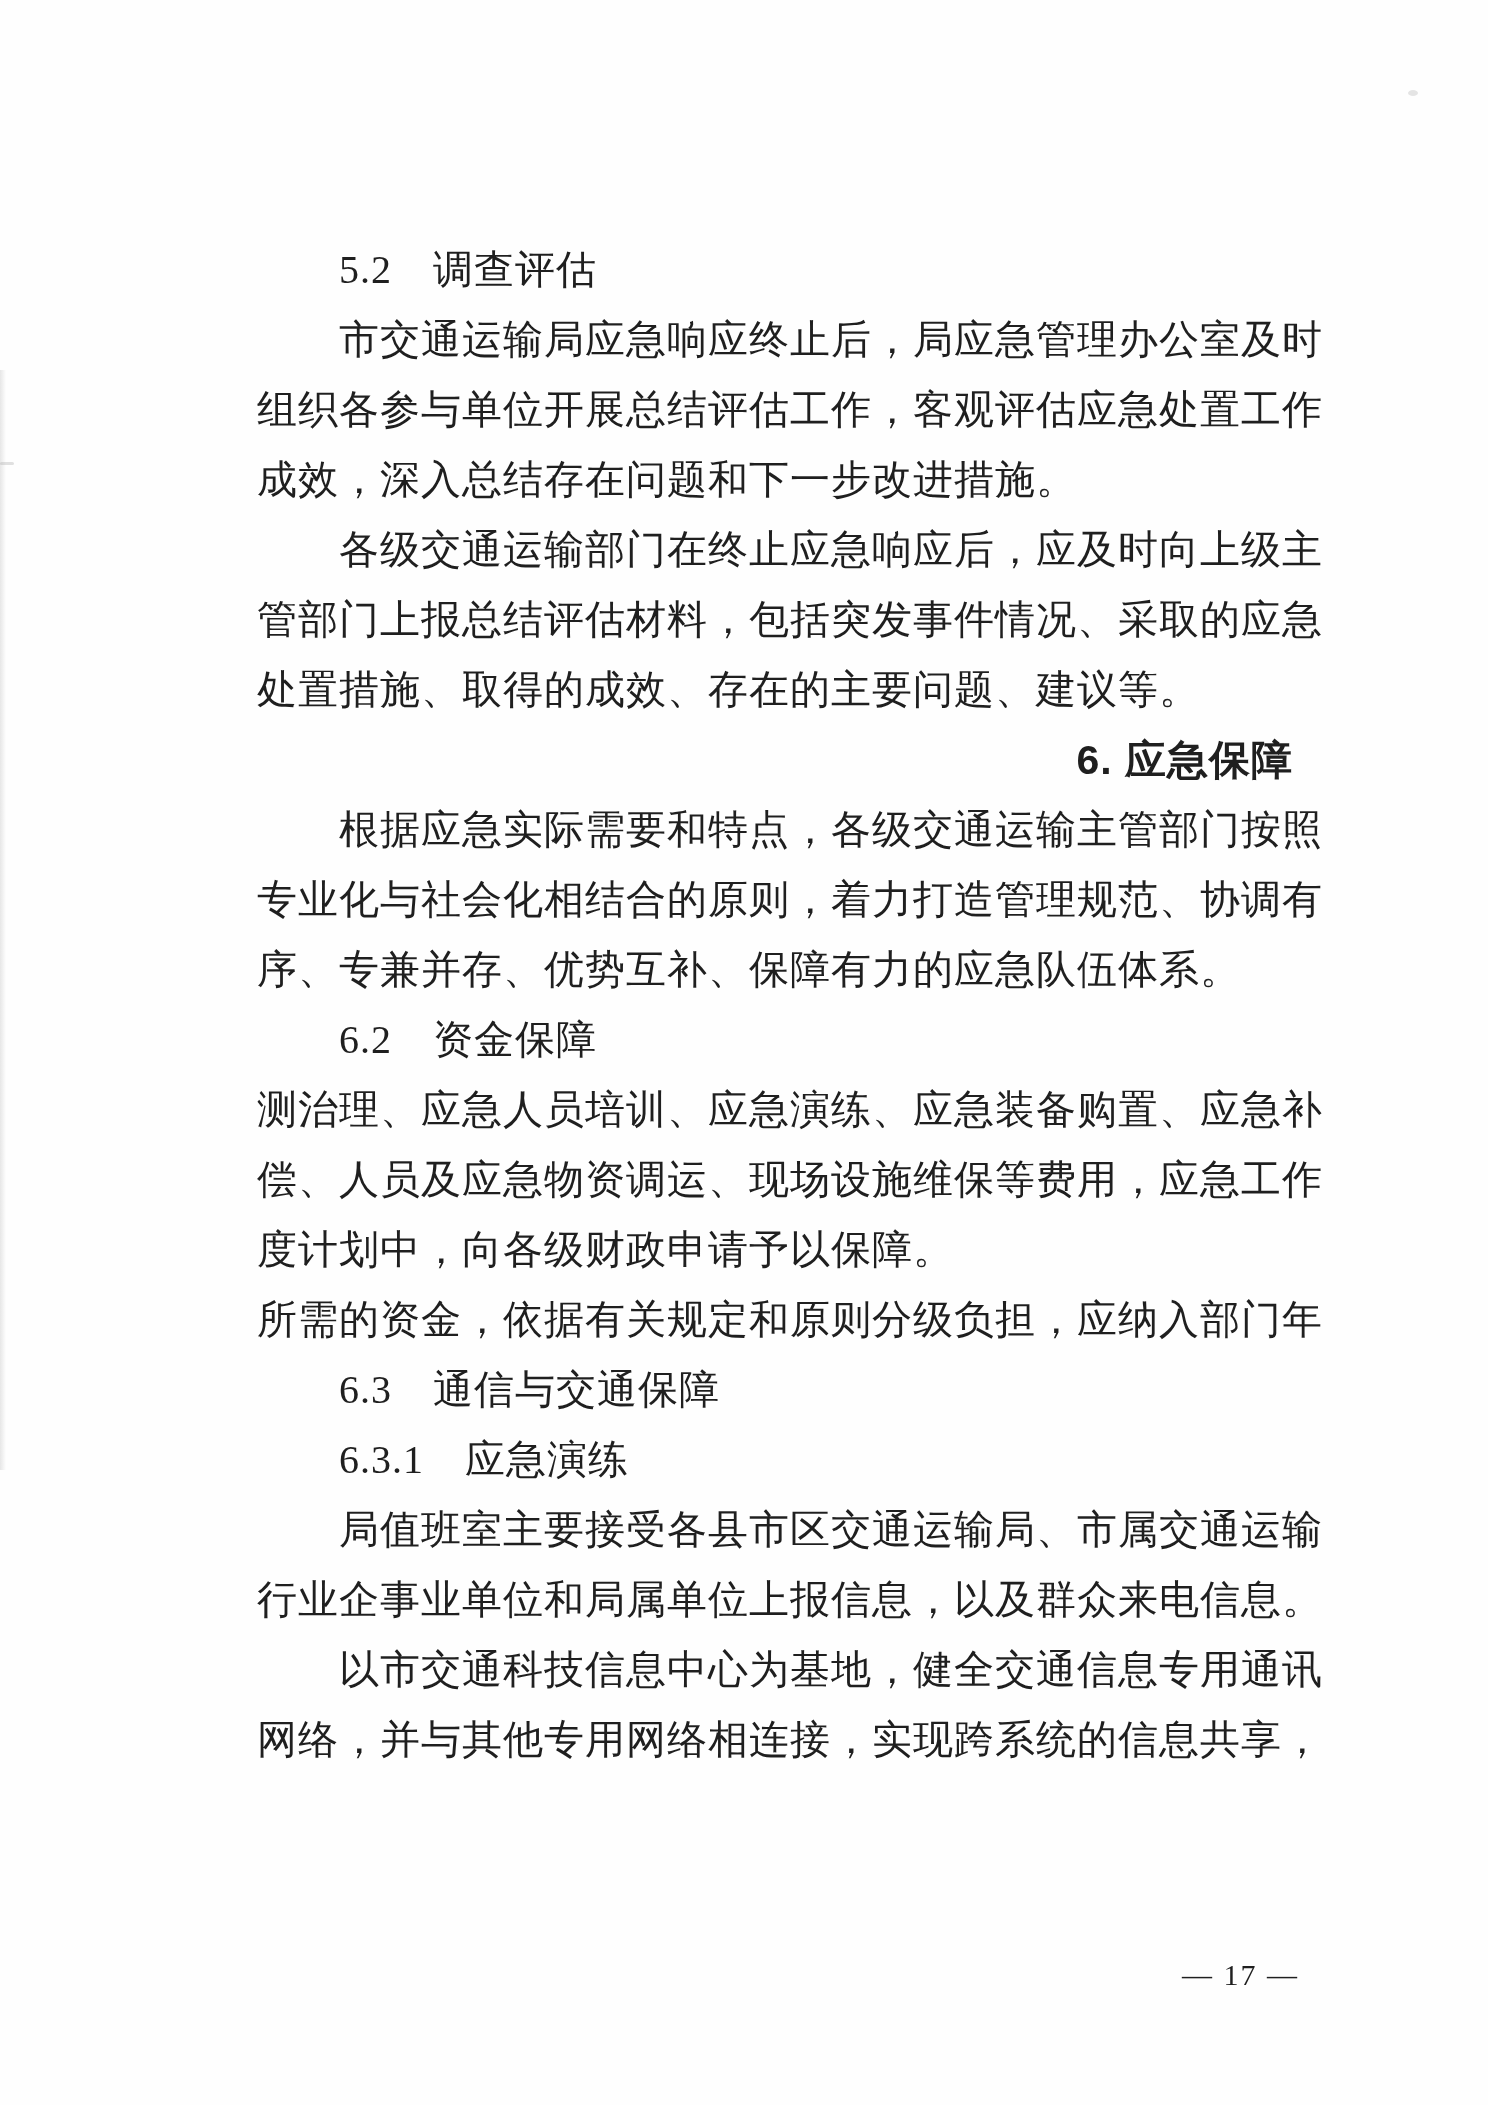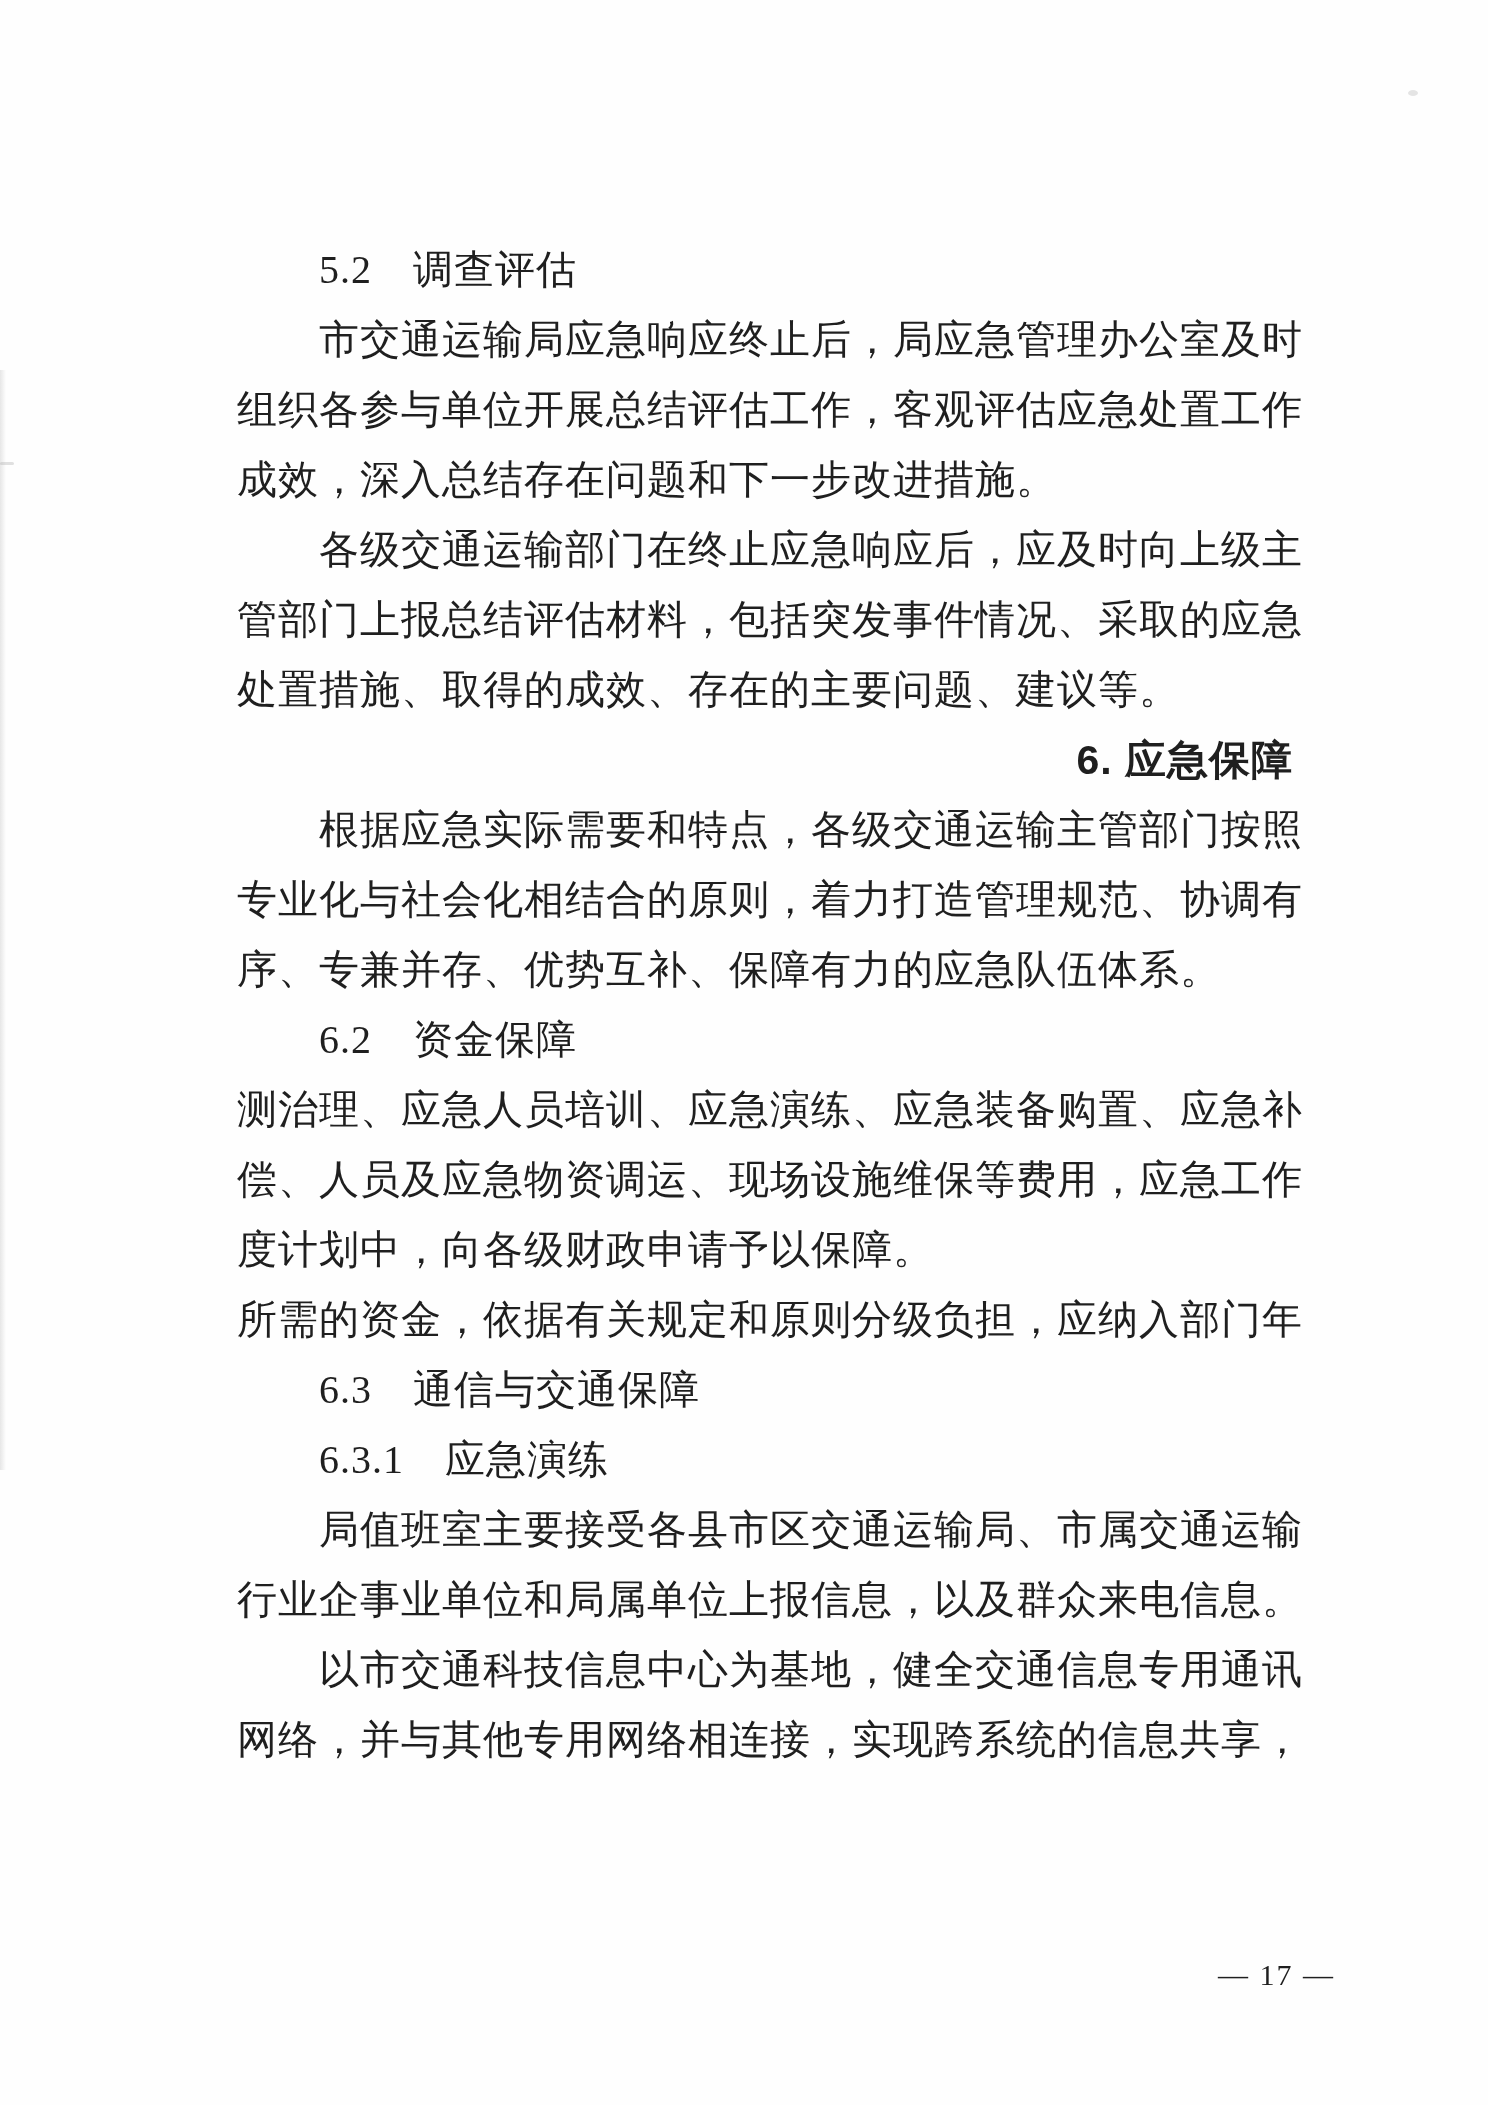--- a/index.html
+++ b/index.html
@@ -53,20 +53,21 @@
     width: 1056px;
   }
   .line {
     height: 70px;
     line-height: 70px;
     font-size: 40px;
     letter-spacing: 1px;
     color: var(--text-color, #1c1c1c);
     white-space: pre;
     font-family: "Liberation Serif", "DejaVu Serif", serif;
+    margin-left: 20px;
   }
   .line.indent {
     padding-left: 82px;
   }
   .line.heading {
     font-family: "Liberation Sans", "DejaVu Sans", sans-serif;
     font-weight: 700;
     font-size: 41px;
     text-align: right;
   }
@@ -75,21 +76,20 @@
   }
   .page-number {
     position: absolute;
     left: 1182px;
     top: 1958px;
     font-size: 30px;
     letter-spacing: 2px;
     color: var(--text-color, #1c1c1c);
     font-family: "Liberation Serif", "DejaVu Serif", serif;
     white-space: pre;
-    margin-left: 36px;
   }
 </style>
 </head>
 <body style="--page-bg: #fefefe; --text-color: #1f1f1f;">
 
 <div class="page">
   <div class="scan-edge"></div>
   <div class="scan-tick"></div>
   <div class="scan-dot"></div>
 

